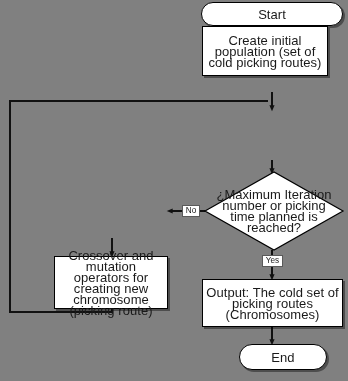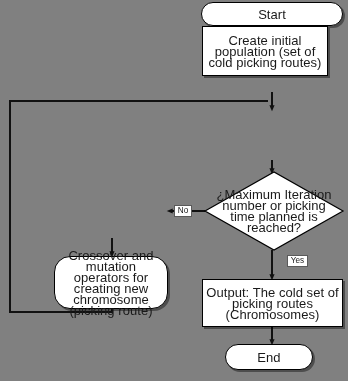--- a/index.html
+++ b/index.html
@@ -126,34 +126,34 @@
   <div class="diamond-wrap" style="left:205px; top:172px; width:138px; height:78px;">
     <svg class="diamond-svg" width="141" height="81" viewBox="0 0 141 81" xmlns="http://www.w3.org/2000/svg">
       <polygon points="69,41 2,2 69,2 136,41 69,80 2,41" fill="rgba(0,0,0,0.38)" stroke="none" transform="translate(2,1)" style="display:none"></polygon>
       <polygon points="0,39 69,0 138,39 69,78" fill="#ffffff" stroke="#000000" stroke-width="1.2"></polygon>
     </svg>
     <div class="diamond-label">
       <span class="txt" style="width:118px;">¿Maximum Iteration number or picking time planned is reached?</span>
     </div>
   </div>
 
-  <div class="edge-label" style="left:174px; top:205px; width:18px; height:12px;">
+  <div class="edge-label" style="left:182px; top:205px; width:18px; height:12px;">
     <span class="txt">No</span>
   </div>
 
-  <div class="edge-label" style="left:262px; top:255px; width:21px; height:12px;margin-left:25px;">
+  <div class="edge-label" style="left:262px; top:255px; width:21px; height:12px;">
     <span class="txt">Yes</span>
   </div>
 
 
-  <div class="node shadow" style="left:54px; top:256px; width:114px; height:53px;border-radius:16px;">
+  <div class="node shadow" style="left:54px; top:256px; width:114px; height:53px;">
     <span class="txt">Crossover and mutation operators for creating new chromosome (picking route)</span>
   </div>
 
   <div class="node shadow" style="left:202px; top:279px; width:141px; height:48px;">
     <span class="txt">Output: The cold set of picking routes (Chromosomes)</span>
   </div>
 
-  <div class="node terminal shadow" style="left:225px; top:344px; width:88px; height:26px;">
+  <div class="node terminal shadow" style="left:239px; top:344px; width:88px; height:26px;">
     <span class="txt">End</span>
   </div>
 
 </div>
 
 </body></html>

